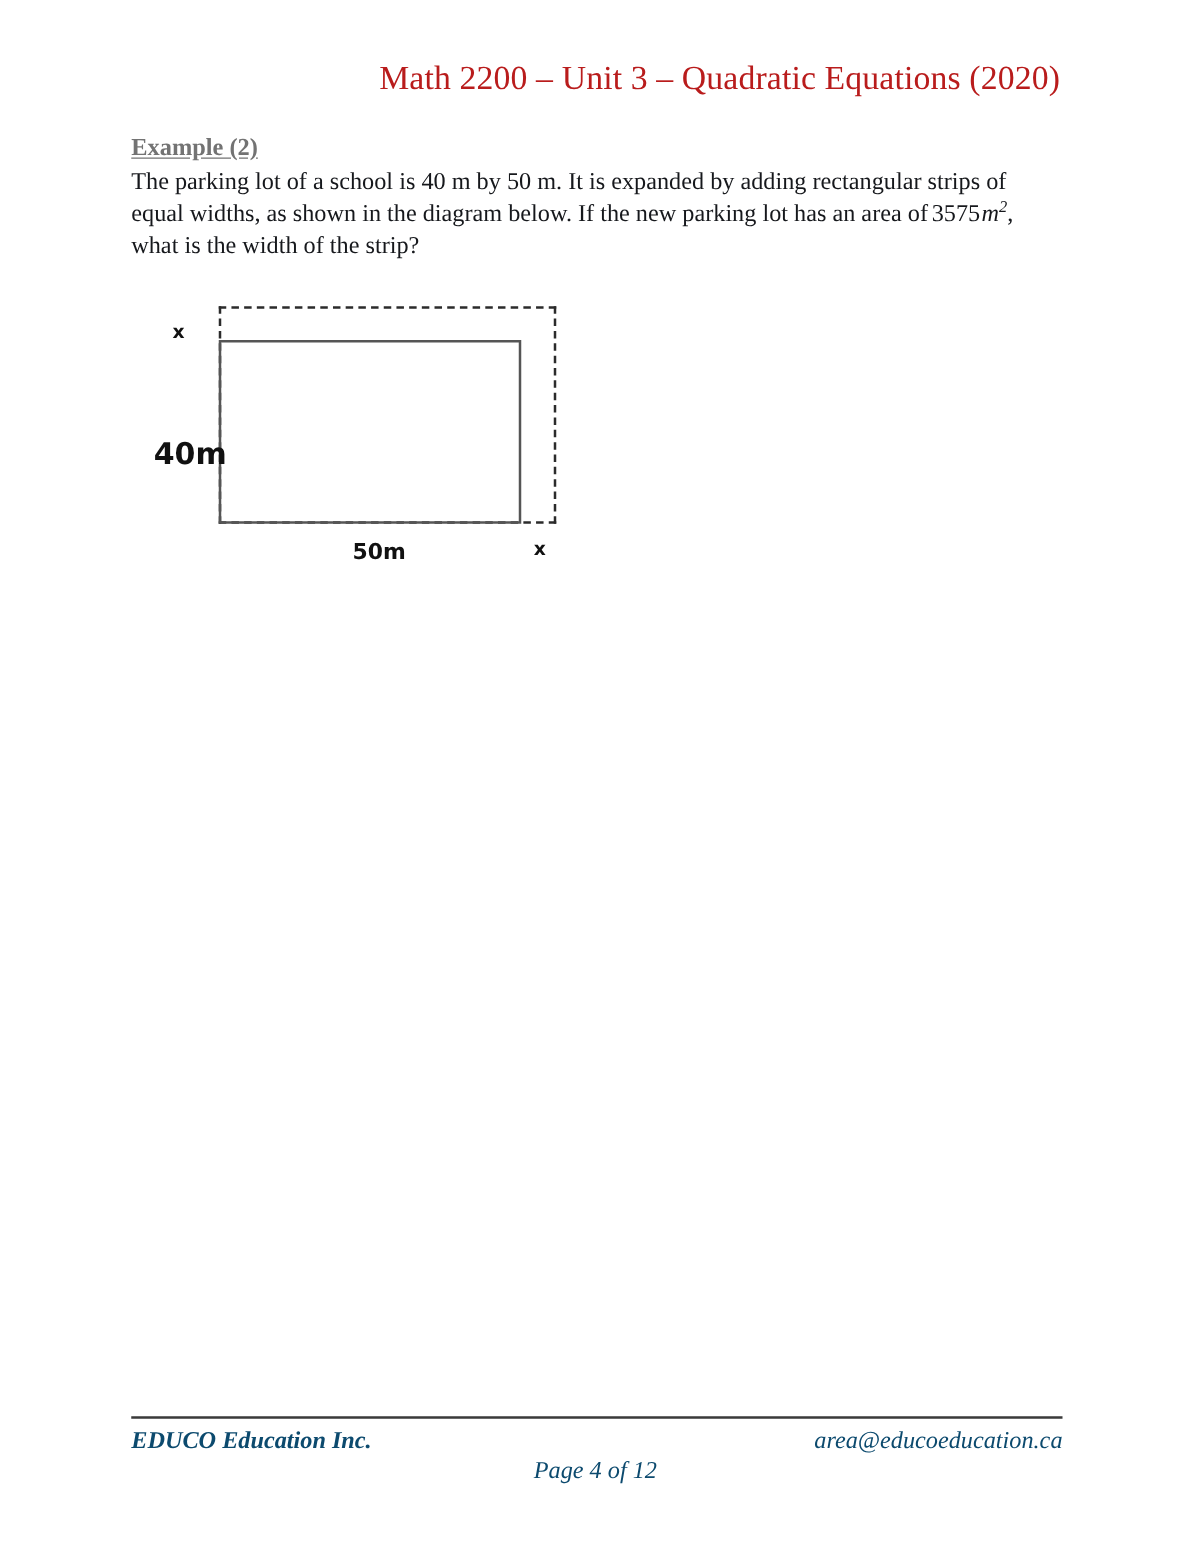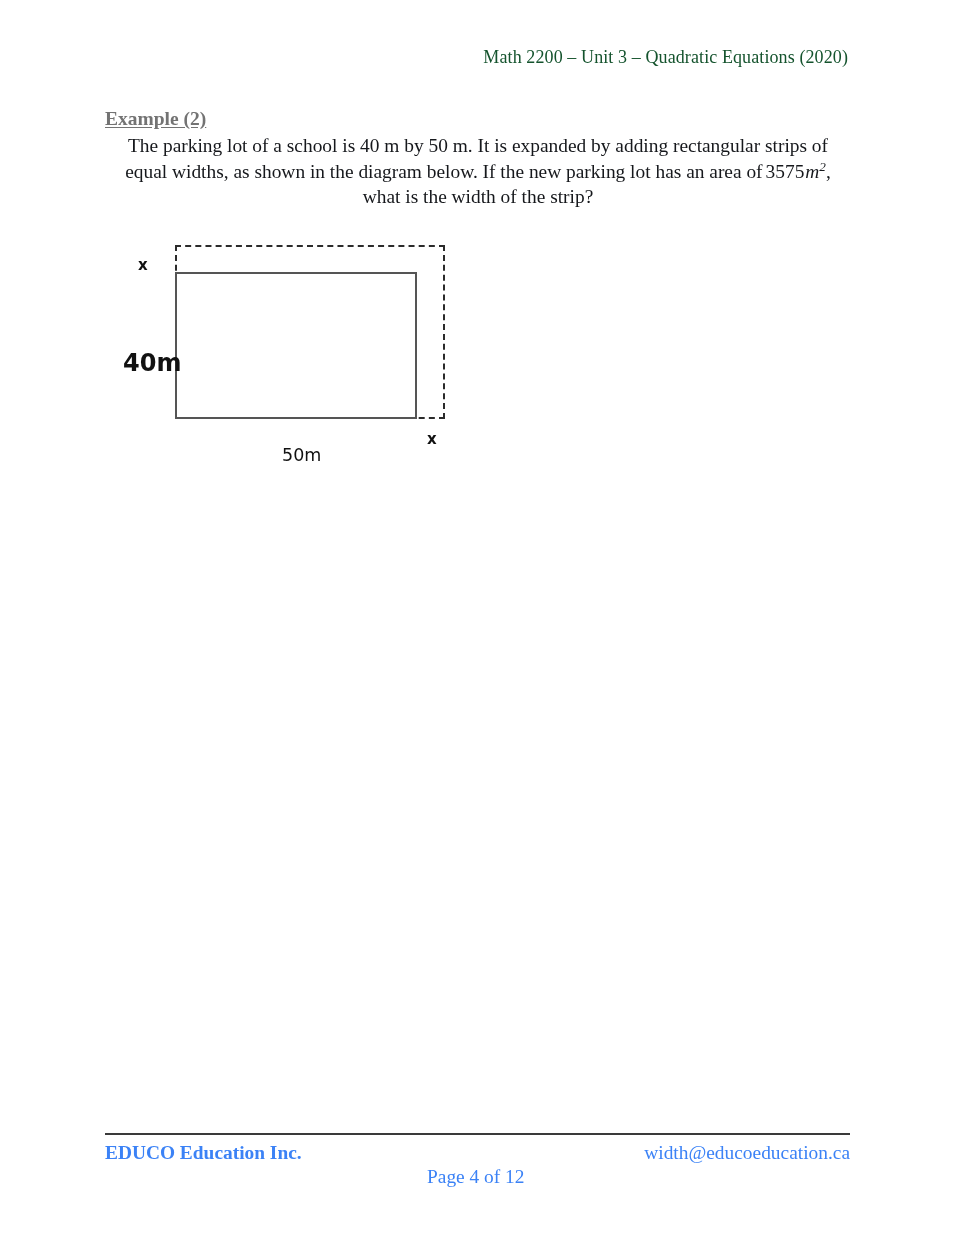--- a/index.html
+++ b/index.html
@@ -23,23 +23,23 @@
     height: 1236px;
   }
 
   
   .doc-header {
     position: absolute;
     top: 47px;
     left: 0;
     width: 848px;
     text-align: right;
-    font-size: 18px;
+    font-size: 27px;
     letter-spacing: 0.1px;
-    color: #14532d;
+    color: #b91c1c;
     white-space: nowrap;
   }
 
   
   .example-heading {
     position: absolute;
     top: 108px;
     left: 105px;
     font-size: 19.5px;
     font-weight: bold;
@@ -49,21 +49,21 @@
   }
 
   
   .body-text {
     position: absolute;
     top: 133px;
     left: 105px;
     width: 746px;
     font-size: 19.4px;
     line-height: 25.6px;
-    text-align: center;
+    text-align: left;
     color: #16181c;
   }
   .math-val {
     font-family: "Liberation Serif", serif;
     padding-left: 3px;
   }
   .math-unit {
     font-family: "Liberation Serif", serif;
     font-style: italic;
     padding-left: 1px;
@@ -117,23 +117,23 @@
     font-weight: bold;
   }
   .label-40m {
     left: 18px;   
     top: 114px;
     font-size: 24px;
     font-weight: 600;
   }
   .label-50m {
     left: 177px;  
-    top: 210px;
+    top: 197px;
     font-size: 17.5px;
-    font-weight: 400;
+    font-weight: 700;
   }
   .label-x-bottom {
     left: 322px;  
     top: 195px;
     font-size: 15px;
     font-weight: bold;
   }
 
   
   .footer-rule {
@@ -144,21 +144,22 @@
     height: 2px;
     background: #3a3a3a;
   }
   .footer {
     position: absolute;
     left: 105px;
     top: 1142px;
     width: 745px;
     height: 26px;
     font-size: 19.4px;
-    color: #3b82f6;
+    color: #0c4a6e;
+    font-style: italic;
   }
   .footer-left {
     position: absolute;
     left: 0;
     top: 0;
     font-weight: bold;
     white-space: nowrap;
   }
   .footer-center {
     position: absolute;
@@ -195,16 +196,16 @@
     <div class="dim-label label-40m">40m</div>
     <div class="dim-label label-50m">50m</div>
     <div class="dim-label label-x-bottom">x</div>
   </div>
 
   <div class="footer-rule"></div>
 
   <div class="footer">
     <span class="footer-left">EDUCO Education Inc.</span>
     <span class="footer-center">Page 4 of 12</span>
-    <span class="footer-right">width@educoeducation.ca</span>
+    <span class="footer-right">area@educoeducation.ca</span>
   </div>
 
 </div>
 
 </body></html>

